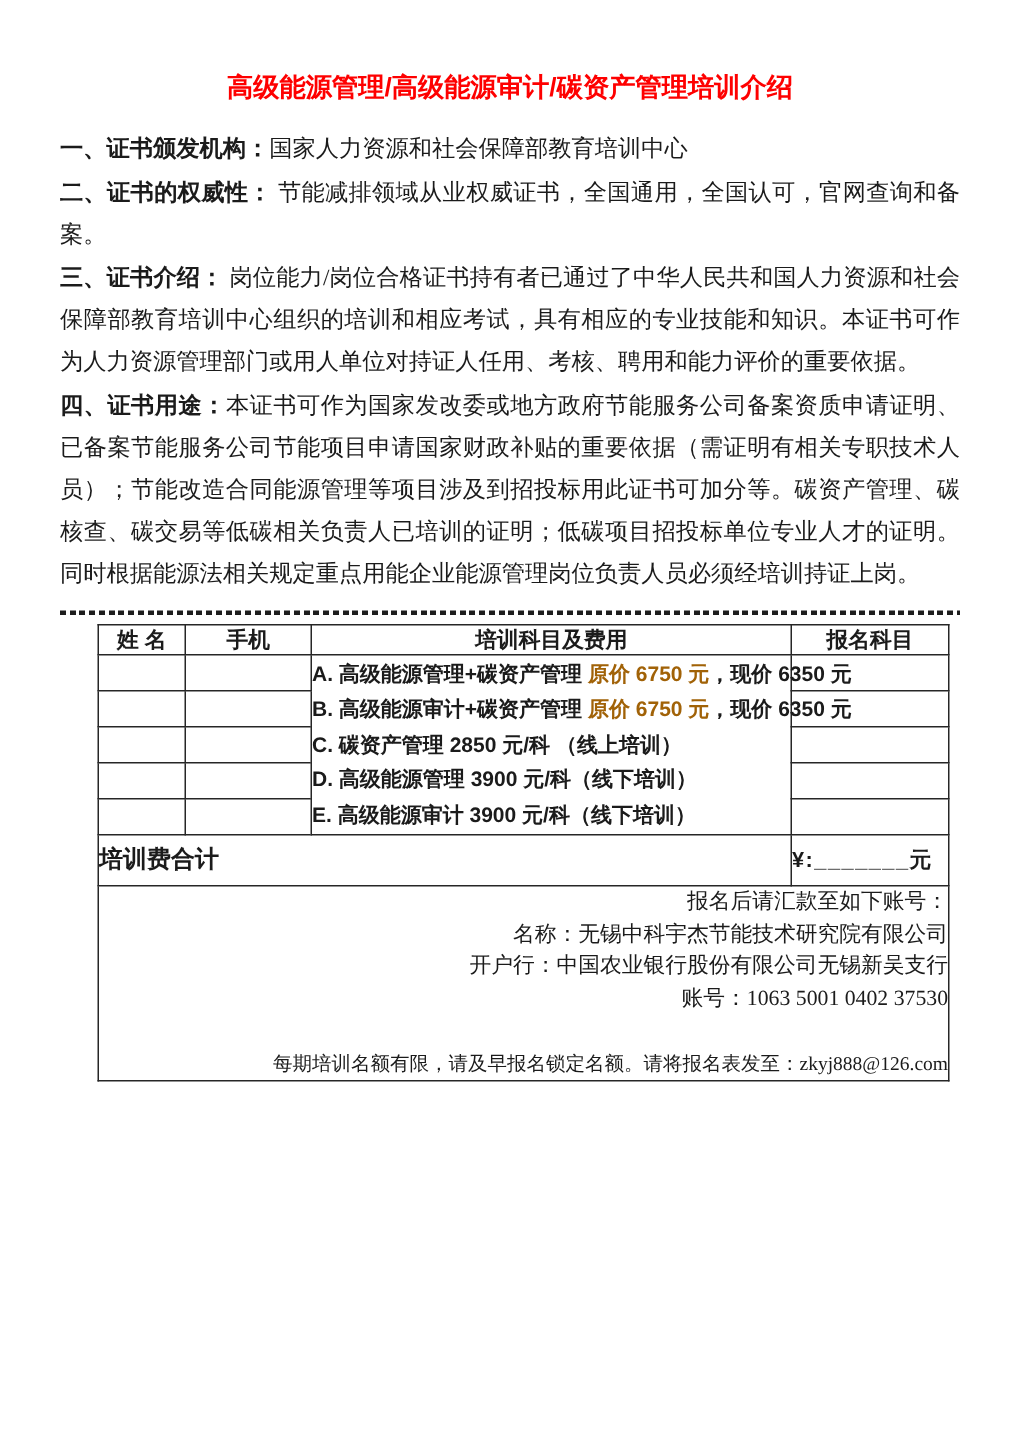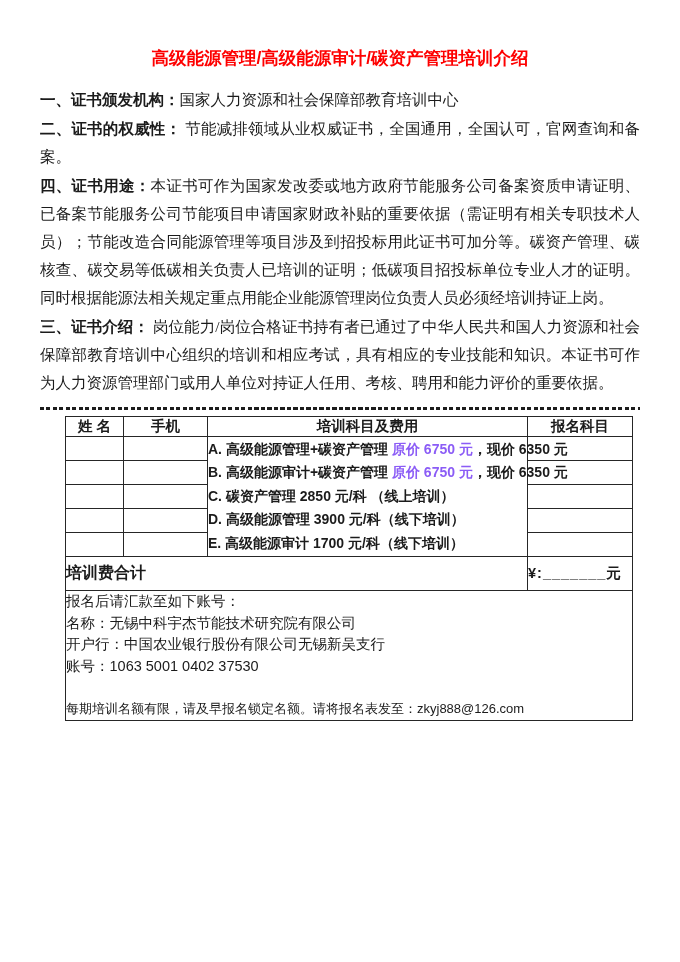--- a/index.html
+++ b/index.html
@@ -82,38 +82,39 @@
   td.course-cell {
     vertical-align: middle;
     padding: 2px 4px 2px 8px;
   }
   .course-line {
     font-size: 14px;
     font-weight: bold;
     line-height: 23.5px;
     white-space: nowrap;
   }
-  .price-red { color: #8b5cf6; }
+  .price-red { color: #a16207; }
 
   tr.total td { height: 34px; }
   td.total-label {
     text-align: left;
     font-weight: bold;
     font-size: 16px;
   }
   td.total-value {
     font-weight: bold;
     font-size: 14.5px;
     text-align: left;
     letter-spacing: 1px;
   }
 
   td.payment-cell {
     padding: 5px 8px 6px 10px;
-    font-family: Liberation Sans, sans-serif;
+    font-family: Liberation Serif, serif;
+    text-align: right;
   }
   .pay-line {
     font-size: 14.5px;
     line-height: 21.5px;
   }
   .pay-note {
     font-size: 13px;
     line-height: 21.5px;
     margin-top: 21px;
   }
@@ -121,22 +122,22 @@
 </head>
 <body>
 
 <div class="page">
 
   <div class="doc-subtitle">高级能源管理/高级能源审计/碳资产管理培训介绍</div>
 
   <div class="intro">
     <p><span class="lead">一、证书颁发机构：</span><span>国家人力资源和社会保障部教育培训中心</span></p>
     <p><span class="lead">二、证书的权威性：</span><span> 节能减排领域从业权威证书，全国通用，全国认可，官网查询和备案。</span></p>
+    <p><span class="lead">三、证书介绍：</span><span> 岗位能力/岗位合格证书持有者已通过了中华人民共和国人力资源和社会保障部教育培训中心组织的培训和相应考试，具有相应的专业技能和知识。本证书可作为人力资源管理部门或用人单位对持证人任用、考核、聘用和能力评价的重要依据。</span></p>
     <p><span class="lead">四、证书用途：</span><span>本证书可作为国家发改委或地方政府节能服务公司备案资质申请证明、已备案节能服务公司节能项目申请国家财政补贴的重要依据（需证明有相关专职技术人员）；节能改造合同能源管理等项目涉及到招投标用此证书可加分等。碳资产管理、碳核查、碳交易等低碳相关负责人已培训的证明；低碳项目招投标单位专业人才的证明。同时根据能源法相关规定重点用能企业能源管理岗位负责人员必须经培训持证上岗。</span></p>
-    <p><span class="lead">三、证书介绍：</span><span> 岗位能力/岗位合格证书持有者已通过了中华人民共和国人力资源和社会保障部教育培训中心组织的培训和相应考试，具有相应的专业技能和知识。本证书可作为人力资源管理部门或用人单位对持证人任用、考核、聘用和能力评价的重要依据。</span></p>
   </div>
 
   <div class="dashed-sep"></div>
 
 
   <table class="enroll">
     <tbody>
         <tr class="hdr">
       <td class="col-name">姓  名</td>
       <td class="col-phone">手机</td>
@@ -145,21 +146,21 @@
     </tr>
 
     <tr class="blank">
       <td></td>
       <td></td>
       <td class="course-cell" rowspan="5">
         <div class="course-line"><span>A. 高级能源管理+碳资产管理 </span><span class="price-red">原价 6750 元</span><span>，现价 6350 元</span></div>
         <div class="course-line"><span>B. 高级能源审计+碳资产管理 </span><span class="price-red">原价 6750 元</span><span>，现价 6350 元</span></div>
         <div class="course-line"><span>C. 碳资产管理 2850 元/科 （线上培训）</span></div>
         <div class="course-line"><span>D. 高级能源管理 3900 元/科（线下培训）</span></div>
-        <div class="course-line"><span>E. 高级能源审计 1700 元/科（线下培训）</span></div>
+        <div class="course-line"><span>E. 高级能源审计 3900 元/科（线下培训）</span></div>
       </td>
       <td></td>
     </tr>
     <tr class="blank">
       <td></td>
       <td></td>
       <td></td>
     </tr>
     <tr class="blank">
       <td></td>

